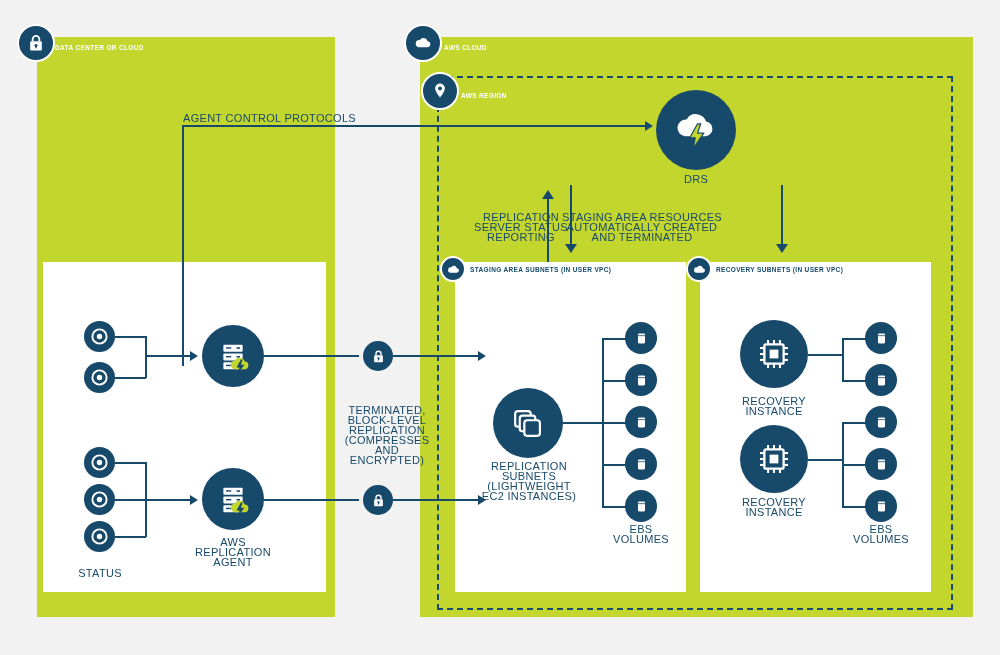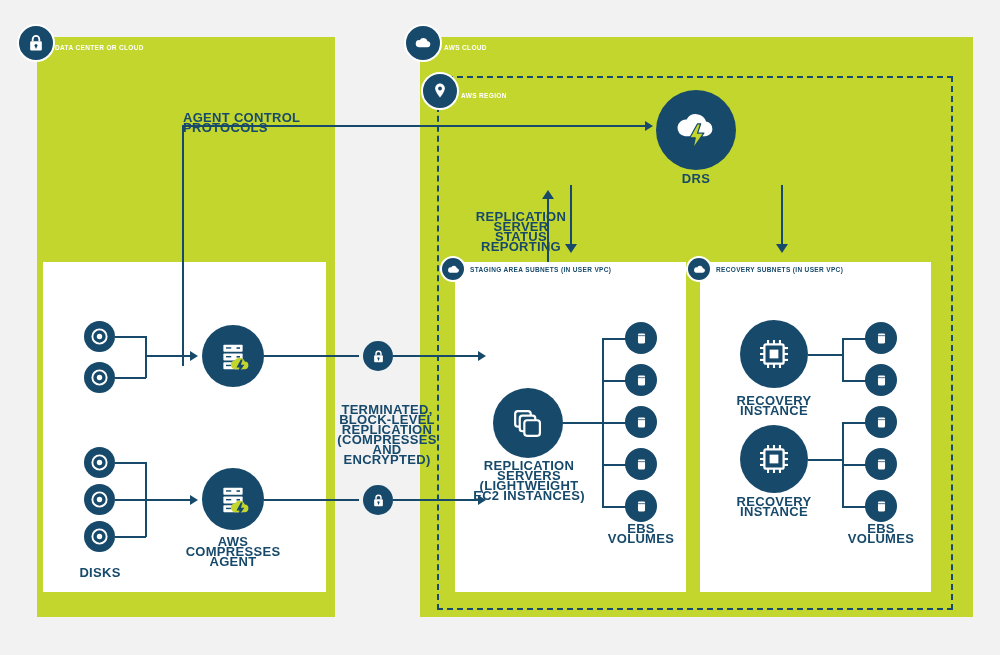--- a/index.html
+++ b/index.html
@@ -47,21 +47,21 @@
     position:absolute;border-radius:50%;
     background:#17496b;
     display:flex;align-items:center;justify-content:center;
   }
   .node svg{display:block;}
 
   
   .lbl{
     position:absolute;
     color:#17496b;
-    font-size:13px;font-weight:bold;
+    font-size:11px;font-weight:normal;
     letter-spacing:.3px;
     line-height:10px;
     text-align:center;
     white-space:pre-line;
   }
   .lbl.left{text-align:left;}
 
   
   .line{position:absolute;background:#17496b;}
   .hl{height:1.5px;}
@@ -218,38 +218,38 @@
       <circle cx="12" cy="12" r="9" fill="none" stroke="#fff" stroke-width="2.4"></circle>
       <circle cx="12" cy="12" r="3.4" fill="#fff"></circle>
     </svg>
   </div>
   <div class="line hl" style="left:115px;top:462px;width:31px;"></div>
   <div class="line hl" style="left:115px;top:499px;width:31px;"></div>
   <div class="line hl" style="left:115px;top:536px;width:31px;"></div>
   <div class="line vl" style="left:145px;top:462px;height:75px;"></div>
   <div class="line hl" style="left:145px;top:499px;width:47px;"></div>
   <div class="arrow-r" style="left:190px;top:495px;"></div>
-  <div class="lbl" style="left:60px;top:568px;width:80px;">DISKS</div>
+  <div class="lbl" style="left:60px;top:568px;width:80px;">STATUS</div>
 
   <div class="node" style="left:202px;top:468px;width:62px;height:62px;">
     <svg viewBox="0 0 48 48" style="width:42px;height:42px;">
       <rect x="13" y="11" width="22" height="8" rx="1" fill="#fff"></rect>
       <rect x="13" y="21" width="22" height="8" rx="1" fill="#fff"></rect>
       <rect x="13" y="31" width="22" height="8" rx="1" fill="#fff"></rect>
       <rect x="16" y="14" width="6" height="1.6" fill="#17496b"></rect>
       <rect x="16" y="24" width="6" height="1.6" fill="#17496b"></rect>
       <rect x="16" y="34" width="6" height="1.6" fill="#17496b"></rect>
       <rect x="28" y="14" width="4" height="1.8" fill="#17496b"></rect>
       <rect x="28" y="24" width="4" height="1.8" fill="#17496b"></rect>
       <path d="M27 39h10a4.4 4.4 0 00.4-8.8 6.4 6.4 0 00-11.6-1.1A4.9 4.9 0 0027 39z" fill="#c3d62e"></path>
       <path d="M33 28l-5 9h3.4l-1.4 6.6L37 34h-4l2-6z" fill="#17496b"></path>
     </svg>
   </div>
   <div class="lbl" style="left:183px;top:537px;width:100px;">AWS
-COMPRESSES AGENT</div>
+REPLICATION AGENT</div>
 
   <div class="line hl" style="left:264px;top:499px;width:95px;"></div>
   <div class="lockchip" style="left:363px;top:485px;">
     <svg viewBox="0 0 24 24">
       <rect x="5" y="10" width="14" height="11" rx="1.5" fill="#fff"></rect>
       <path d="M8 10V7.5a4 4 0 018 0V10" stroke="#fff" stroke-width="2.2" fill="none"></path>
       <circle cx="12" cy="15" r="1.8" fill="#17496b"></circle>
       <rect x="11.2" y="15" width="1.6" height="3.4" fill="#17496b"></rect>
     </svg>
   </div>
@@ -263,32 +263,35 @@
 ENCRYPTED)</div>
 
   <div class="line vl" style="left:547px;top:196px;height:66px;"></div>
   <div class="arrow-u" style="left:542px;top:190px;"></div>
   <div class="lbl" style="left:466px;top:212px;width:110px;">REPLICATION
 SERVER STATUS
 REPORTING</div>
 
   <div class="line vl" style="left:570px;top:185px;height:62px;"></div>
   <div class="arrow-d" style="left:565px;top:244px;"></div>
+  <div class="lbl" style="left:562px;top:212px;width:160px;">STAGING AREA RESOURCES
+AUTOMATICALLY CREATED
+AND TERMINATED</div>
 
   <div class="line vl" style="left:781px;top:185px;height:62px;"></div>
   <div class="arrow-d" style="left:776px;top:244px;"></div>
 
   <div class="node" style="left:493px;top:388px;width:70px;height:70px;">
     <svg viewBox="0 0 48 48" style="width:44px;height:44px;">
       <rect x="10" y="11" width="17" height="17" rx="3" fill="none" stroke="#fff" stroke-width="2.4"></rect>
       <rect x="15" y="16" width="17" height="17" rx="3" fill="#17496b" stroke="#fff" stroke-width="2.4"></rect>
       <rect x="20" y="21" width="17" height="17" rx="3" fill="#17496b" stroke="#fff" stroke-width="2.4"></rect>
     </svg>
   </div>
-  <div class="lbl" style="left:473px;top:461px;width:112px;">REPLICATION SERVERS
+  <div class="lbl" style="left:473px;top:461px;width:112px;">REPLICATION SUBNETS
 (LIGHTWEIGHT
 EC2 INSTANCES)</div>
 
   <div class="line hl" style="left:563px;top:422px;width:40px;"></div>
   <div class="line vl" style="left:602px;top:338px;height:168px;"></div>
   <div class="line hl" style="left:602px;top:338px;width:24px;"></div>
   <div class="line hl" style="left:602px;top:380px;width:24px;"></div>
   <div class="line hl" style="left:602px;top:422px;width:24px;"></div>
   <div class="line hl" style="left:602px;top:464px;width:24px;"></div>
   <div class="line hl" style="left:602px;top:506px;width:24px;"></div>

